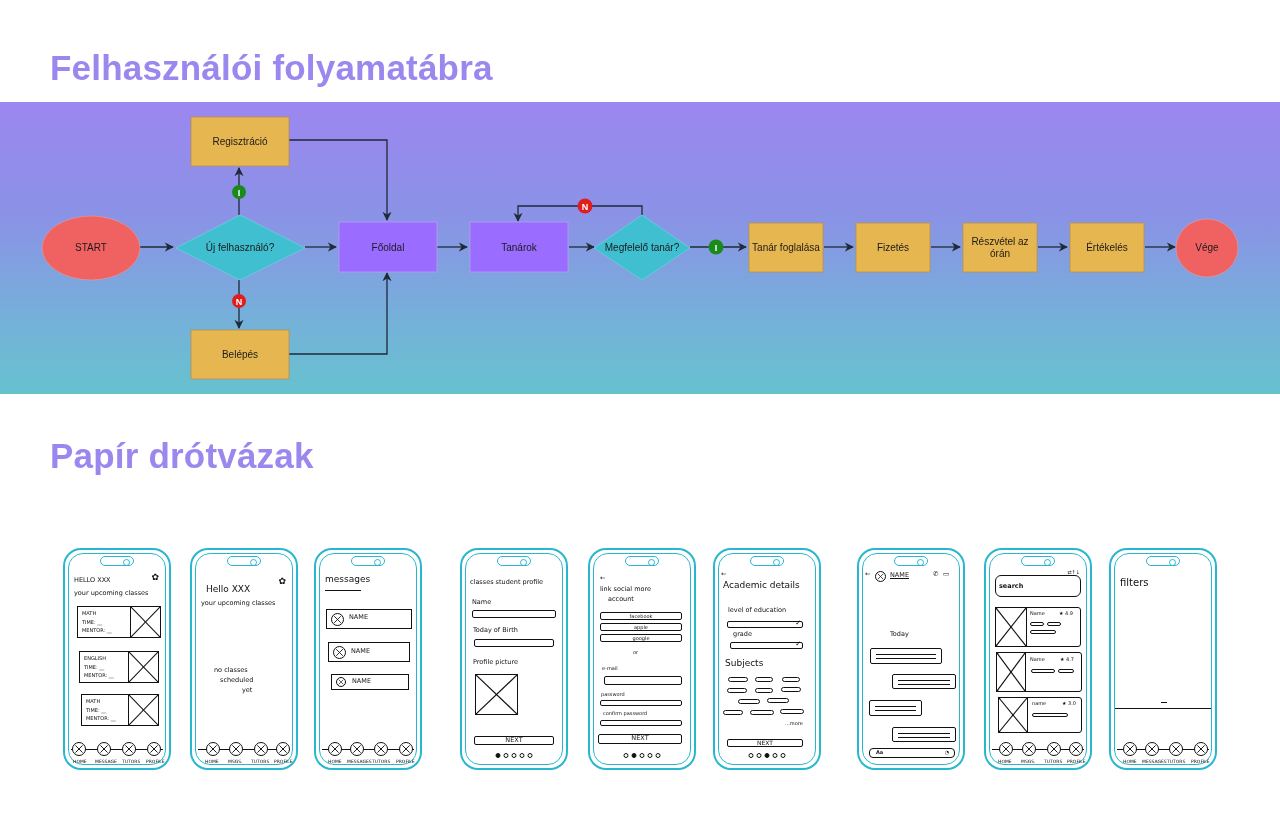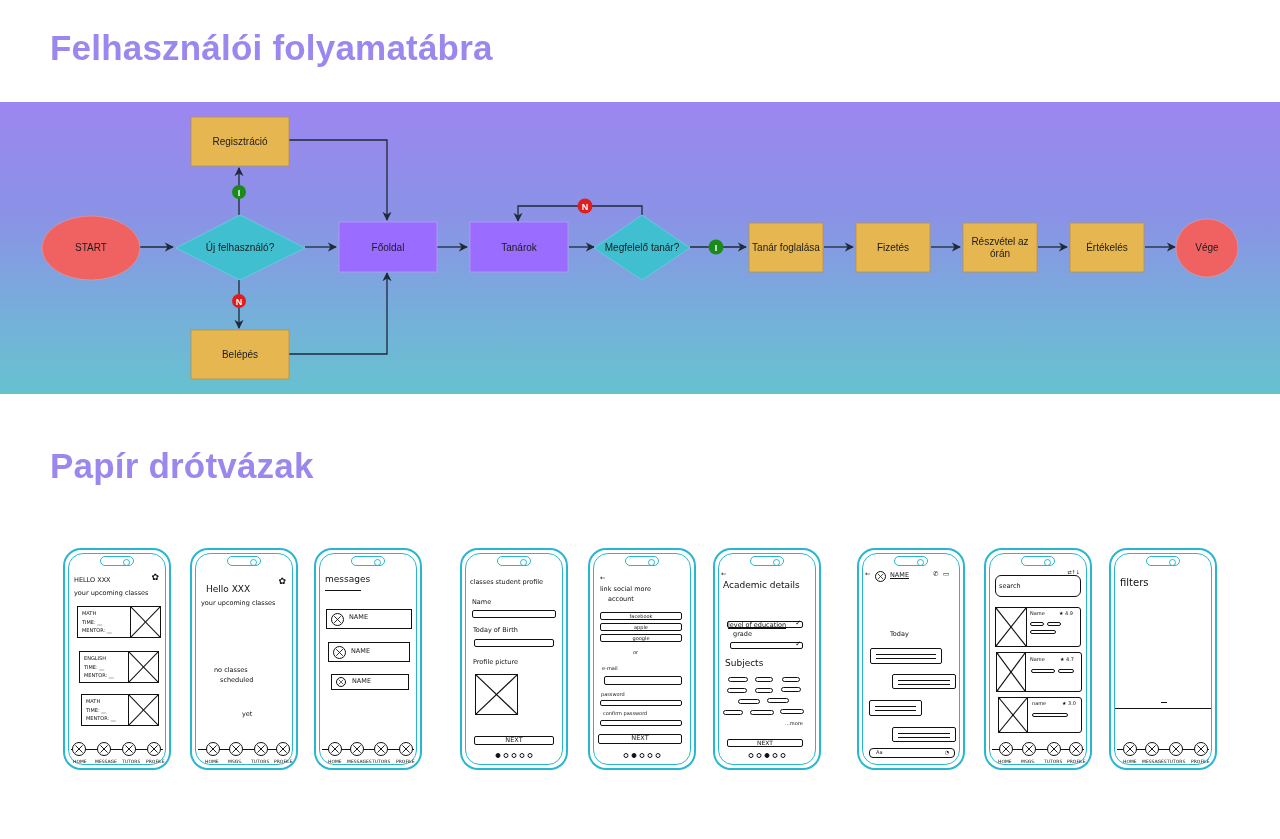--- a/index.html
+++ b/index.html
@@ -2,22 +2,22 @@
 <html><head>
 <meta charset="utf-8">
 <style>
   * { box-sizing: border-box; margin: 0; padding: 0; }
   html, body { width: 1280px; height: 839px; background: #ffffff; overflow: hidden; }
   body { font-family: "Liberation Sans", sans-serif; position: relative; }
   .section-title {
     position: absolute; left: 50px; font-weight: bold; font-size: 35px;
     color: #9b87ee; font-family: "Liberation Sans", sans-serif; letter-spacing: 0.2px;
   }
-  #title1 { top: 28px; }
-  #title2 { top: 446px; }
+  #title1 { top: 48px; }
+  #title2 { top: 436px; }
   .flow-band {
     position: absolute; left: 0; top: 102px; width: 1280px; height: 292px;
     background: linear-gradient(180deg, #9c86f0 0%, #8a93e6 40%, #75b1d9 75%, #66c2cf 100%);
   }
   .flow-svg { position: absolute; left: 0; top: 0; width: 1280px; height: 292px; }
   .node-label { font-family: "Liberation Sans", sans-serif; font-size: 10px; fill: #1b1b1b; }
   .badge-label { font-family: "Liberation Sans", sans-serif; font-size: 9px; font-weight: bold; fill: #ffffff; }
   .wire { stroke: #1e2a38; stroke-width: 1.3; fill: none; }
 
   .phones { position: absolute; left: 0; top: 540px; width: 1280px; height: 240px; }
@@ -35,21 +35,21 @@
   .notch::after {
     content: ""; position: absolute; right: 3px; top: 1.5px; width: 5px; height: 5px;
     border: 1.3px solid #29b7d0; border-radius: 50%;
   }
   .sk { position: absolute; font-family: "DejaVu Sans", sans-serif; color: #111; font-size: 8.5px; white-space: nowrap; }
   .sk-small { font-size: 6.5px; }
   .sk-tiny { font-size: 5px; }
   .xbox { position: absolute; border: 1.2px solid #111; }
   .xbox svg { position: absolute; inset: 0; width: 100%; height: 100%; }
   .card { position: absolute; border: 1.2px solid #111; }
-  .field { position: absolute; height: 8px; border: 1.1px solid #111; border-radius: 2px; }
+  .field { position: absolute; height: 8px; border: 1.1px solid #111; border-radius: 2px; font-weight: bold; }
   .btn { position: absolute; height: 9px; border: 1.1px solid #111; border-radius: 2px; text-align: center; font-size: 6.5px; line-height: 7px; font-family: "DejaVu Sans", sans-serif; color: #111; }
   .circle-x { position: absolute; width: 13px; height: 13px; border: 1.1px solid #111; border-radius: 50%; }
   .circle-x svg { position: absolute; inset: 0; width: 100%; height: 100%; }
   .navbar { position: absolute; left: 6px; right: 6px; bottom: 12px; height: 14px; }
   .navline { position: absolute; left: 0; right: 0; top: 7px; border-top: 1.1px solid #111; }
   .navitem { position: absolute; top: 0; width: 14px; height: 14px; border: 1.1px solid #111; border-radius: 50%; background: #fff; }
   .navitem svg { position: absolute; inset: 0; width: 100%; height: 100%; }
   .navlabel { position: absolute; bottom: 4px; font-size: 4.5px; font-family: "DejaVu Sans", sans-serif; color: #111; }
   .dots { position: absolute; bottom: 10px; left: 50%; transform: translateX(-50%); display: flex; gap: 3px; }
   .dot { width: 5px; height: 5px; border: 1px solid #111; border-radius: 50%; }
@@ -247,21 +247,21 @@
     <div class="navlabel" style="left:81px;">PROFILE</div>
   </div>
 
   <div class="phone" style="left:190px;">
     <div class="notch"></div>
     <div class="sk" style="left:14px;top:34px;font-size:9px;">Hello XXX</div>
     <div class="sk" style="right:10px;top:26px;font-size:9px;">✿</div>
     <div class="sk sk-small" style="left:9px;top:49px;">your upcoming classes</div>
     <div class="sk sk-small" style="left:22px;top:116px;">no classes</div>
     <div class="sk sk-small" style="left:28px;top:126px;">scheduled</div>
-    <div class="sk sk-small" style="left:50px;top:136px;margin-top:24px;">yet</div>
+    <div class="sk sk-small" style="left:50px;top:136px;">yet</div>
     <div class="navbar">
       <div class="navline"></div>
       <div class="navitem" style="left:8px;">
           <svg viewBox="0 0 10 10">
             <line x1="2" y1="2" x2="8" y2="8" stroke="#111" stroke-width="0.8"></line>
             <line x1="8" y1="2" x2="2" y2="8" stroke="#111" stroke-width="0.8"></line>
           </svg>
         </div>
       <div class="navitem" style="left:31px;">
           <svg viewBox="0 0 10 10">
@@ -398,21 +398,21 @@
         <div class="dot"></div>
         <div class="dot"></div>
         <div class="dot"></div>
     </div>
   </div>
 
   <div class="phone" style="left:713px;">
     <div class="notch"></div>
     <div class="sk sk-small" style="left:6px;top:20px;">←</div>
     <div class="sk" style="left:8px;top:30px;font-size:9px;">Academic details</div>
-    <div class="sk sk-small" style="left:13px;top:71px;text-decoration:underline;">level of education</div>
+    <div class="sk sk-small" style="left:13px;top:56px;">level of education</div>
     <div class="select" style="left:12px;top:71px;width:76px;"></div>
     <div class="sk sk-small" style="left:18px;top:80px;">grade</div>
     <div class="select" style="left:15px;top:92px;width:73px;"></div>
     <div class="sk" style="left:10px;top:108px;font-size:9px;">Subjects</div>
     <div class="pill" style="left:13px;top:127px;width:20px;"></div>
     <div class="pill" style="left:40px;top:127px;width:18px;"></div>
     <div class="pill" style="left:67px;top:127px;width:18px;"></div>
     <div class="pill" style="left:12px;top:138px;width:20px;"></div>
     <div class="pill" style="left:40px;top:138px;width:18px;"></div>
     <div class="pill" style="left:66px;top:137px;width:20px;"></div>

